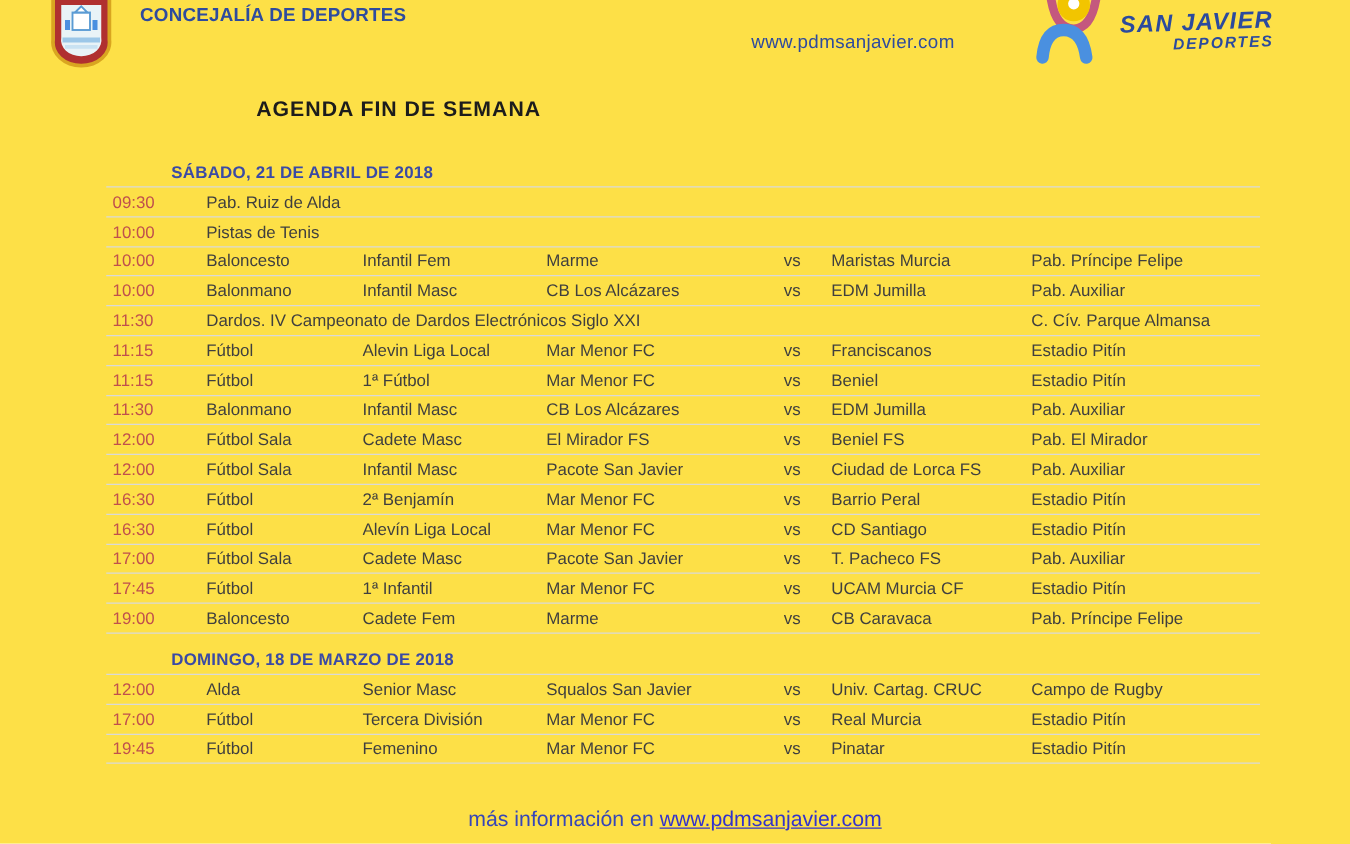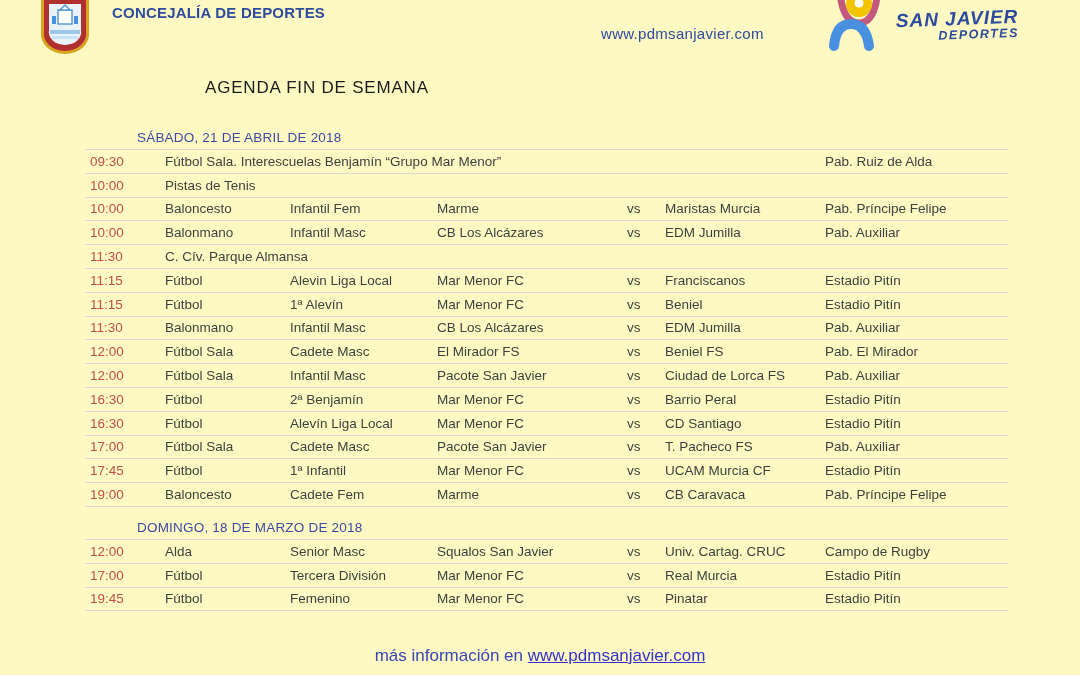--- a/index.html
+++ b/index.html
@@ -1,35 +1,35 @@
 <!DOCTYPE html>
 <html><head>
 <meta charset="utf-8">
 <style>
   html,body{margin:0;padding:0;background:#ffffff;}
-  .page{position:relative;width:1080px;height:675px;background:#fef9c3;overflow:hidden;
+  .page{position:relative;width:1080px;height:675px;background:#fde047;overflow:hidden;
         font-family:"Liberation Sans",sans-serif;color:#3f3f3f;}
 
   
   .crest{position:absolute;left:38px;top:-6px;}
   .org{position:absolute;left:112px;top:3px;font-size:15px;font-weight:700;
        color:#2e4b9e;line-height:20px;letter-spacing:.2px;}
   .website{position:absolute;left:601px;top:25px;font-size:15px;color:#2e4b9e;letter-spacing:.3px;}
   .logo{position:absolute;left:828px;top:-4px;display:flex;align-items:flex-start;}
   .logo-text{margin-left:6px;margin-top:14px;color:#2b4a9e;transform:rotate(-2deg);}
   .logo-title{font-size:19px;font-weight:700;font-style:italic;letter-spacing:1px;line-height:18px;}
   .logo-sub{font-size:12.5px;font-weight:700;font-style:italic;letter-spacing:1.5px;text-align:right;line-height:14px;}
 
   
   .doc-title{position:absolute;left:205px;top:78px;font-size:17px;letter-spacing:.8px;
-             color:#1c1c1c;font-weight:400;}
+             color:#1c1c1c;font-weight:700;}
 
   
   .content{position:absolute;left:85px;top:127px;width:923px;}
-  .section-heading{padding-left:52px;font-size:13.5px;font-weight:400;color:#3a4aa5;
+  .section-heading{padding-left:52px;font-size:13.5px;font-weight:700;color:#3a4aa5;
                    height:22px;line-height:22px;letter-spacing:.2px;}
   .stable{border-top:1px solid #d9d9d9;}
   .row{display:grid;grid-template-columns:80px 125px 147px 190px 38px 160px 183px;
        height:22.8px;align-items:center;border-bottom:1px solid #d9d9d9;
        font-size:13.5px;white-space:nowrap;}
   .row.event{grid-template-columns:80px 660px 183px;}
   .cell-time{color:#c0504d;padding-left:5px;}
   .cell{overflow:hidden;}
   .sec2{margin-top:10px;}
 
@@ -74,21 +74,20 @@
     </div>
   </div>
 
   <div class="doc-title">AGENDA FIN DE SEMANA</div>
 
   <div class="content" id="sections">
       <div class="section-heading">SÁBADO, 21 DE ABRIL DE 2018</div>
       <div class="stable">
         <div class="row event">
           <div class="cell cell-time">09:30</div>
-          <div class="cell">Fútbol Sala.  Interescuelas Benjamín “Grupo Mar Menor”</div>
           <div class="cell">Pab. Ruiz de Alda</div>
         </div>
         <div class="row event">
           <div class="cell cell-time">10:00</div>
           <div class="cell">Pistas de Tenis</div>
         </div>
         <div class="row">
           <div class="cell cell-time">10:00</div>
           <div class="cell">Baloncesto</div>
           <div class="cell">Infantil Fem</div>
@@ -101,35 +100,36 @@
           <div class="cell cell-time">10:00</div>
           <div class="cell">Balonmano</div>
           <div class="cell">Infantil Masc</div>
           <div class="cell">CB Los Alcázares</div>
           <div class="cell">vs</div>
           <div class="cell">EDM Jumilla</div>
           <div class="cell">Pab. Auxiliar</div>
         </div>
         <div class="row event">
           <div class="cell cell-time">11:30</div>
+          <div class="cell">Dardos. IV Campeonato de Dardos Electrónicos Siglo XXI</div>
           <div class="cell">C. Cív. Parque Almansa</div>
         </div>
         <div class="row">
           <div class="cell cell-time">11:15</div>
           <div class="cell">Fútbol</div>
           <div class="cell">Alevin Liga Local</div>
           <div class="cell">Mar Menor FC</div>
           <div class="cell">vs</div>
           <div class="cell">Franciscanos</div>
           <div class="cell">Estadio Pitín</div>
         </div>
         <div class="row">
           <div class="cell cell-time">11:15</div>
           <div class="cell">Fútbol</div>
-          <div class="cell">1ª Alevín</div>
+          <div class="cell">1ª Fútbol</div>
           <div class="cell">Mar Menor FC</div>
           <div class="cell">vs</div>
           <div class="cell">Beniel</div>
           <div class="cell">Estadio Pitín</div>
         </div>
         <div class="row">
           <div class="cell cell-time">11:30</div>
           <div class="cell">Balonmano</div>
           <div class="cell">Infantil Masc</div>
           <div class="cell">CB Los Alcázares</div>

